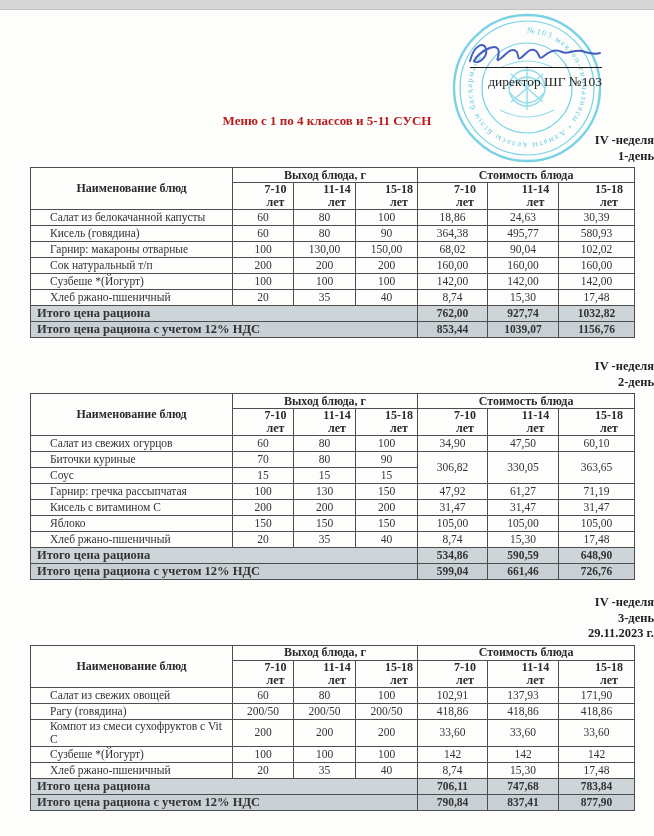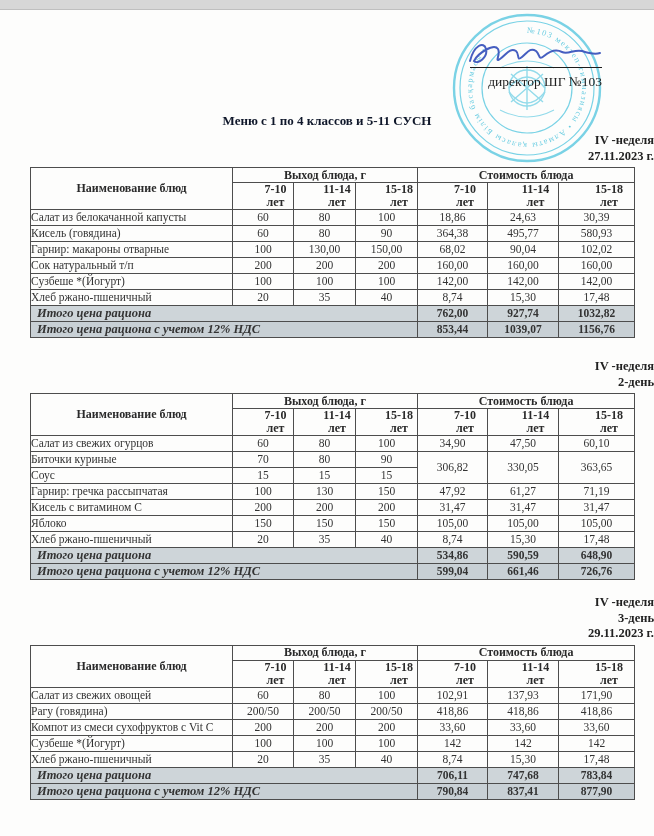--- a/index.html
+++ b/index.html
@@ -25,21 +25,21 @@
     font-size:13.5px;line-height:17px;color:#1e1e1e;
   }
   .approval .sig-wrap{
     display:inline-block;border-bottom:1.6px solid #1c1c1c;
     width:132px;height:26px;margin:1px 0 1px auto;position:relative;
   }
   .approval .sig-wrap svg{position:absolute;left:-6px;top:-6px;}
   
   .doc-title{
     margin:113px 0 0 0;text-align:center;font-weight:700;
-    font-size:13px;line-height:16px;color:#0f172a;
+    font-size:13px;line-height:16px;color:#b91c1c;
   }
   .menu-section .section-title{
     text-align:right;font-weight:700;font-size:12.5px;line-height:15.5px;color:#222;
   }
   .menu-section{margin-top:0;}
   .menu-section + .menu-section{margin-top:0;}
   .menu-section .section-title{padding-top:4px;}
   .menu-section:nth-of-type(2) .section-title{padding-top:21px;}
   .menu-section:nth-of-type(3) .section-title{padding-top:15px;}
   table.menu{
@@ -47,26 +47,26 @@
     margin:3px 0 0 30px;font-size:11.5px;color:#333;
   }
   table.menu th,table.menu td{
     border:1px solid #4d4d4d;padding:0 3px;line-height:13px;
     overflow:hidden;
   }
   table.menu th{font-weight:700;font-size:12px;color:#2a2a2a;text-align:center;}
   table.menu thead tr.grp th{height:14px;}
   table.menu thead tr.sub th{height:16px;padding-left:28px;}
   table.menu td{height:15px;text-align:center;}
-  table.menu td.dish{text-align:left;padding-left:0;}
+  table.menu td.dish{text-align:left;padding-left:19px;}
   table.menu tr.total td{
     background:#ced5d9;font-weight:700;height:15px;
   }
   table.menu tr.total td.lbl{
-    text-align:left;font-style:italic;font-size:12.5px;padding-left:6px;
+    text-align:left;font-size:12.5px;padding-left:6px;
   }
   table.menu tr.total.vat td{background:#c8d0d5;}
 </style>
 </head>
 <body>
 
 <main class="sheet">
   <div class="scan-top-bar"></div>
 
   <svg class="stamp" viewBox="0 0 152 152" xmlns="http://www.w3.org/2000/svg">
@@ -99,21 +99,21 @@
     </div>
     <div>директор ШГ №103</div>
   </div>
 
   <h1 class="doc-title">Меню с 1 по 4 классов и 5-11 СУСН</h1>
 
   <div id="sections">
       <section class="menu-section">
         <div class="section-title">
           <div>IV -неделя</div>
-          <div>27.11.2023 г.</div>
+          <div>1-день</div>
         </div>
         <table class="menu">
           <colgroup>
             <col style="width: 202px;">
             <col style="width: 61px;">
             <col style="width: 62px;">
             <col style="width: 62px;">
             <col style="width: 70px;">
             <col style="width: 71px;">
             <col style="width: 76px;">

